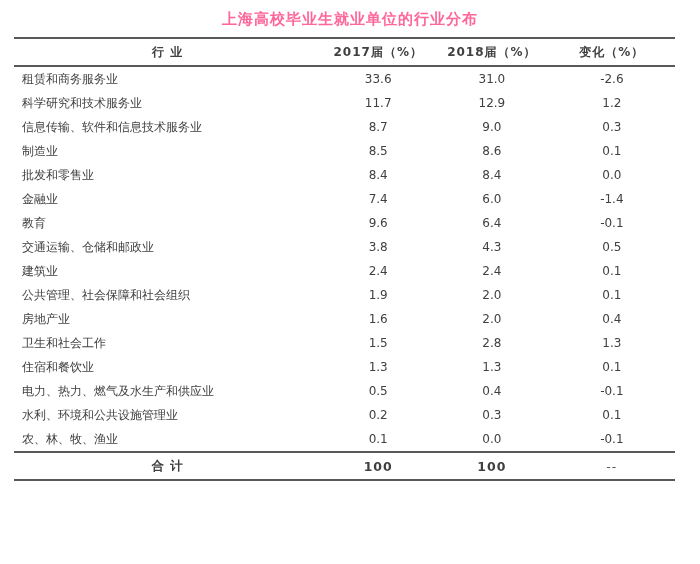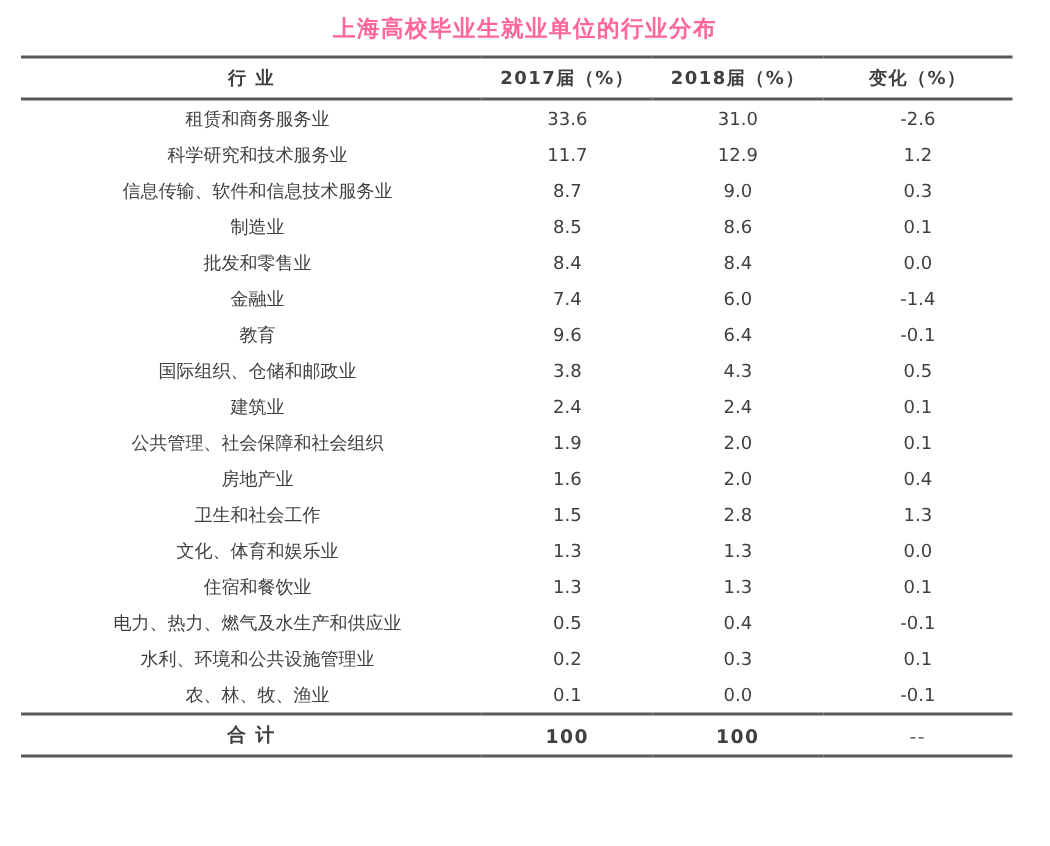--- a/index.html
+++ b/index.html
@@ -39,21 +39,21 @@
     letter-spacing:1px;
   }
   table.tbl tbody td{
     font-size:12px;
     height:24px;
     text-align:center;
     padding:0;
     font-weight:normal;
   }
   table.tbl tbody td.industry{
-    text-align:center;
+    text-align:left;
     padding-left:8px;
   }
   table.tbl tfoot td{
     font-size:12.5px;
     font-weight:bold;
     height:26px;
     text-align:center;
     padding:0;
     border-top:2px solid var(--line-color);
     border-bottom:2px solid var(--line-color);
@@ -127,21 +127,21 @@
           <td>6.0</td>
           <td>-1.4</td>
         </tr>
         <tr>
           <td class="industry">教育</td>
           <td>9.6</td>
           <td>6.4</td>
           <td>-0.1</td>
         </tr>
         <tr>
-          <td class="industry">国际组织、仓储和邮政业</td>
+          <td class="industry">交通运输、仓储和邮政业</td>
           <td>3.8</td>
           <td>4.3</td>
           <td>0.5</td>
         </tr>
         <tr>
           <td class="industry">建筑业</td>
           <td>2.4</td>
           <td>2.4</td>
           <td>0.1</td>
         </tr>
@@ -155,26 +155,20 @@
           <td class="industry">房地产业</td>
           <td>1.6</td>
           <td>2.0</td>
           <td>0.4</td>
         </tr>
         <tr>
           <td class="industry">卫生和社会工作</td>
           <td>1.5</td>
           <td>2.8</td>
           <td>1.3</td>
-        </tr>
-        <tr>
-          <td class="industry">文化、体育和娱乐业</td>
-          <td>1.3</td>
-          <td>1.3</td>
-          <td>0.0</td>
         </tr>
         <tr>
           <td class="industry">住宿和餐饮业</td>
           <td>1.3</td>
           <td>1.3</td>
           <td>0.1</td>
         </tr>
         <tr>
           <td class="industry">电力、热力、燃气及水生产和供应业</td>
           <td>0.5</td>

